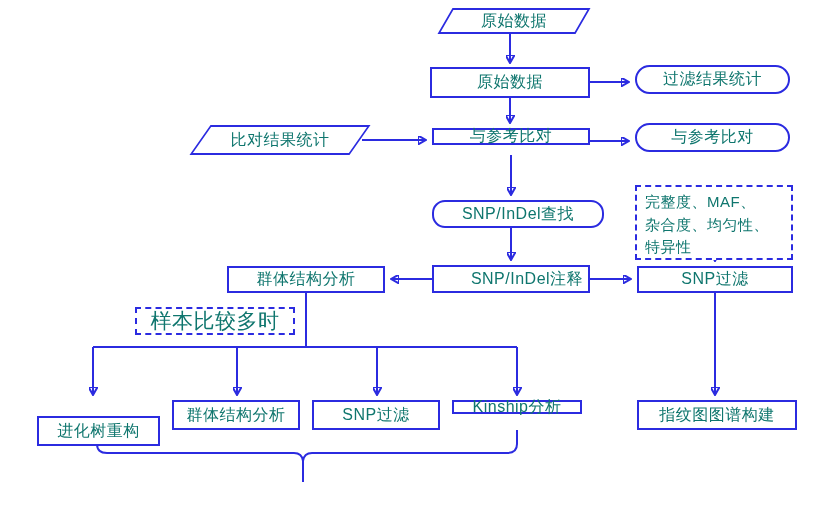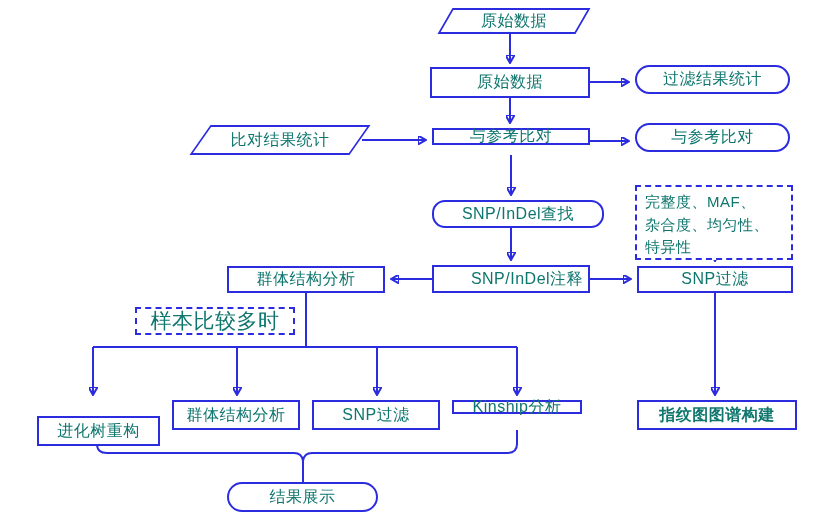--- a/index.html
+++ b/index.html
@@ -123,21 +123,18 @@
   </div>
 
   <div class="node rect" style="left:312px;top:400px;width:128px;height:30px;">
     <span>SNP过滤</span>
   </div>
 
   <div class="node rect" style="left:452px;top:400px;width:130px;height:14px;">
     <span>Kinship分析</span>
   </div>
 
-  <div class="node rect" style="left:637px;top:400px;width:160px;height:30px;font-weight:bold;">
+  <div class="node rect" style="left:637px;top:400px;width:160px;height:30px;">
     <span>指纹图图谱构建</span>
   </div>
 
-  <div class="node stadium" style="left:227px;top:482px;width:151px;height:30px;">
-    <span>结果展示</span>
-  </div>
 
 </div>
 
 </body></html>

